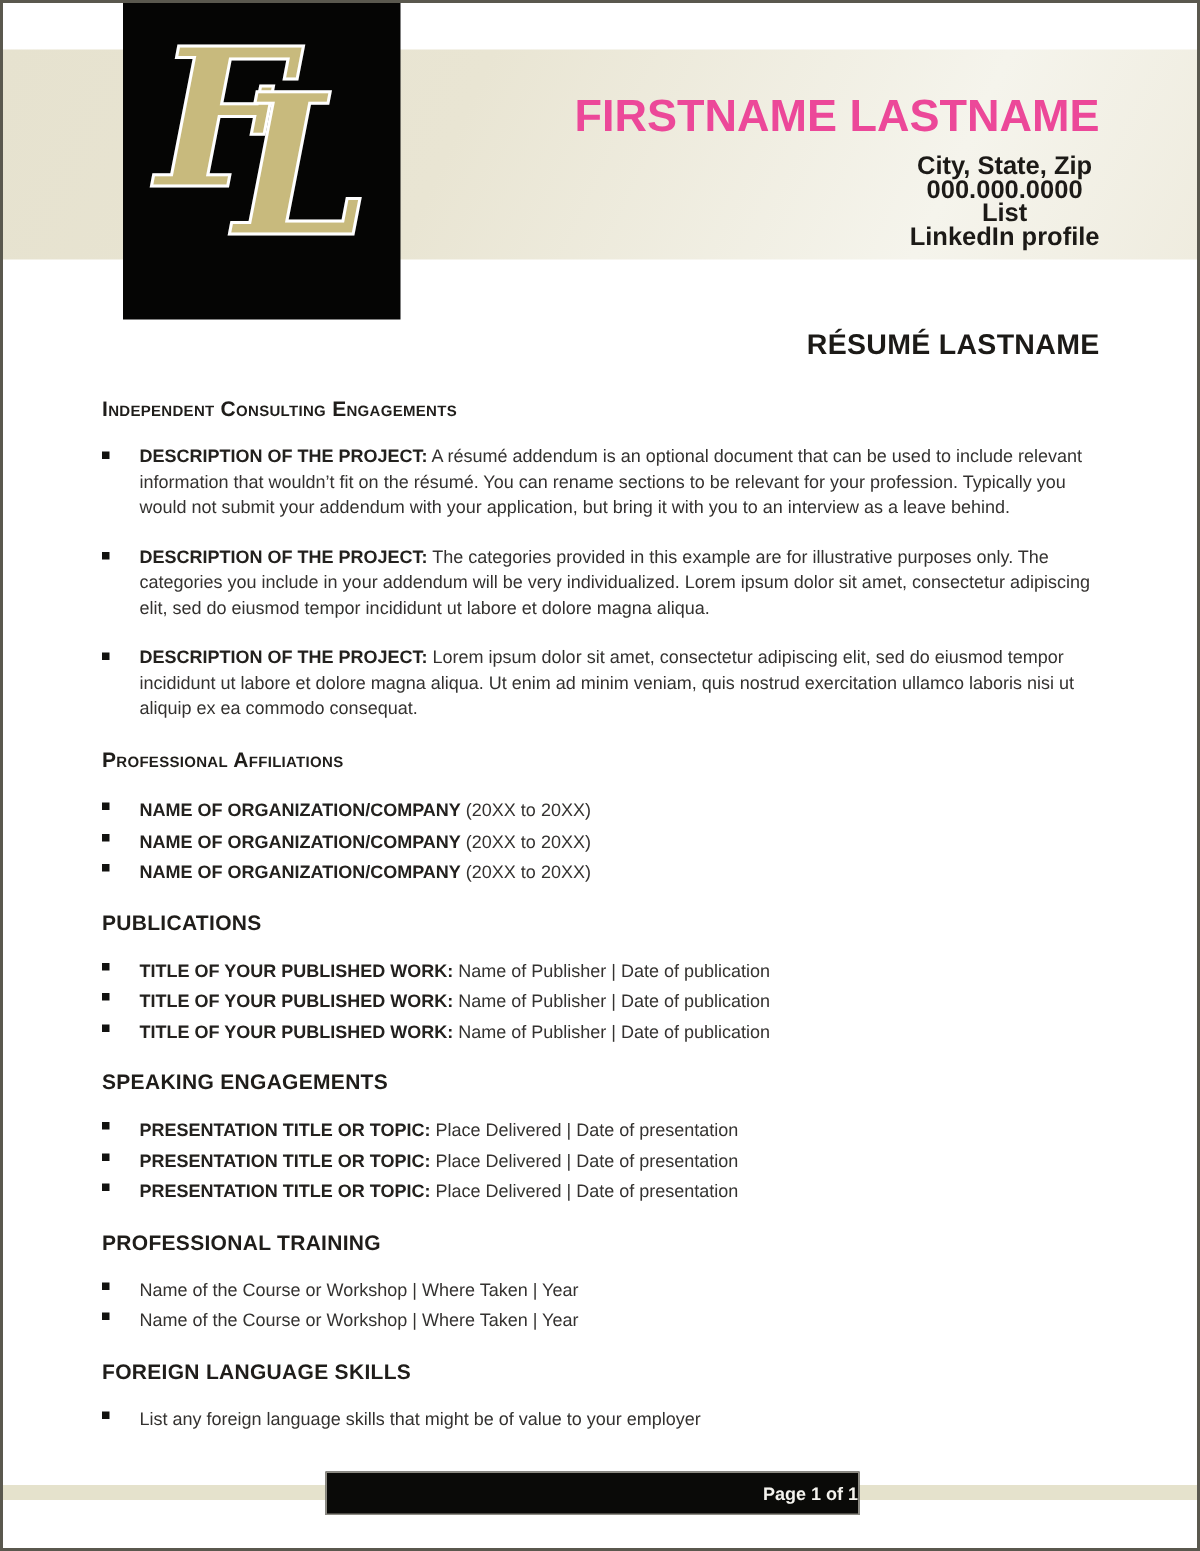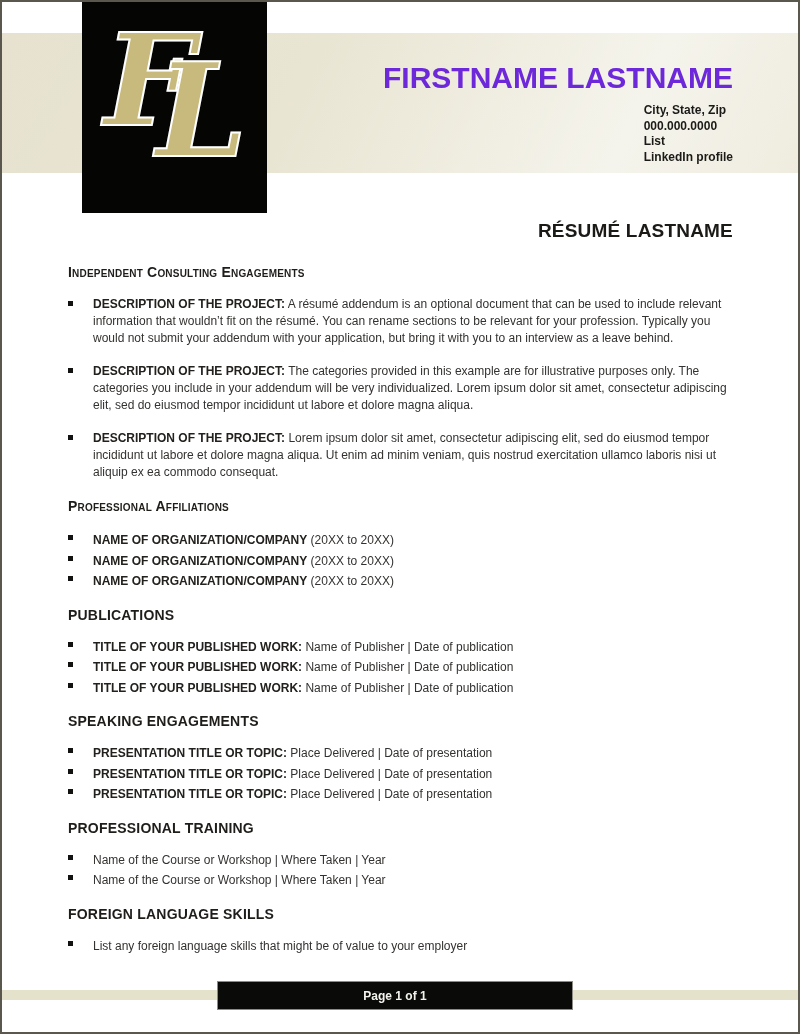--- a/index.html
+++ b/index.html
@@ -28,26 +28,26 @@
     -webkit-text-stroke:2px #ffffff;
     text-shadow:0 0 1px #ffffff;
     line-height:1;
   }
   .mono-f { left:22px; top:14px; font-size:128px; }
   .mono-l { left:74px; top:44px; font-size:130px; }
 
   
   .name {
     position:absolute; top:60px; right:65px; z-index:3;
-    font-size:30px; font-weight:bold; color:#6d28d9; letter-spacing:0;
+    font-size:30px; font-weight:bold; color:#ec4899; letter-spacing:0;
     line-height:32px; text-align:right; white-space:nowrap;
   }
   .contact {
     position:absolute; top:101px; right:65px; z-index:3;
-    text-align:left; font-size:12px; font-weight:bold; color:#1c1a17;
+    text-align:center; font-size:17px; font-weight:bold; color:#1c1a17;
     line-height:15.5px;
   }
 
   .doc-title {
     position:absolute; top:218px; right:65px;
     font-size:19px; font-weight:bold; color:#1c1a17; letter-spacing:.2px;
     white-space:nowrap;
   }
 
   
@@ -80,21 +80,21 @@
   .lead { font-weight:bold; color:#23211e;text-align:right; }
 
   
   .footer-band {
     position:absolute; left:0; right:0; top:988px; height:10px;
     background:#e5e2cc;
   }
   .footer-box {
     position:absolute; left:215px; top:979px; width:356px; height:29px;
     background:#0a0a08; border:1px solid #8d8b83; z-index:2;
-    display:flex; align-items:center; justify-content:center;
+    display:flex; align-items:center; justify-content:flex-end;
   }
   .footer-box span { color:#f4f3ee; font-size:12px; font-weight:bold; }
 </style>
 </head>
 <body>
 
 <div class="page">
 
   <div class="banner"></div>
 

